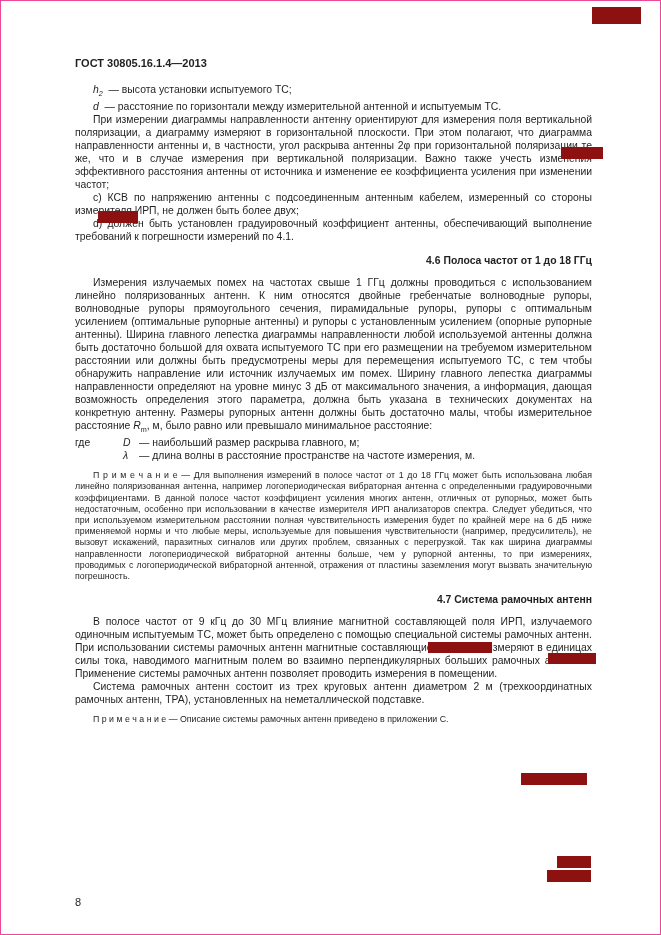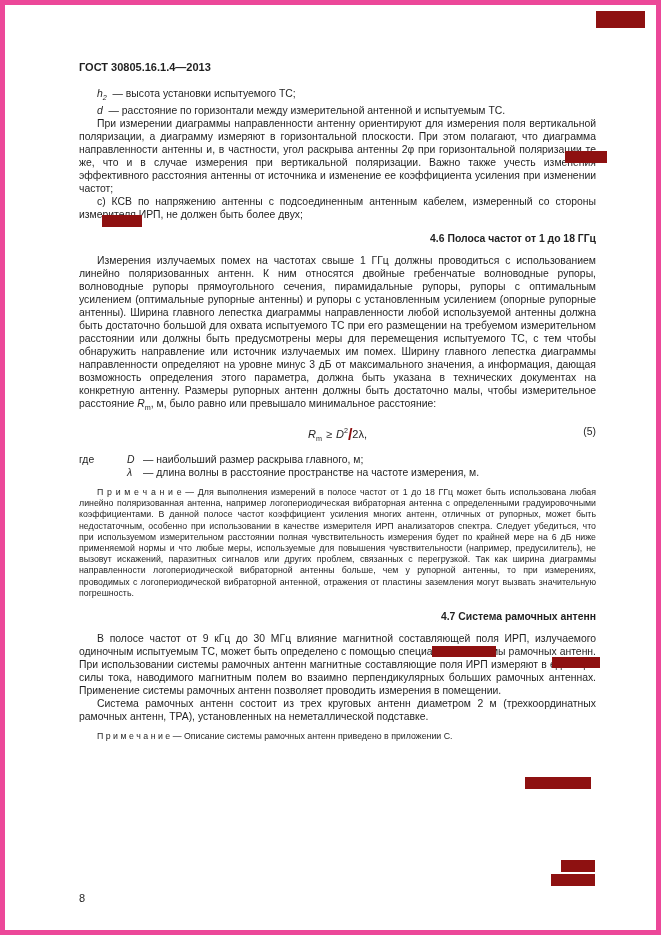--- a/index.html
+++ b/index.html
@@ -6,21 +6,21 @@
   body{
     width:661px;height:935px;
     background:#ffffff;
     font-family:"Liberation Sans", sans-serif;
   }
   .page{
     position:relative;
     width:661px;height:935px;
     box-sizing:border-box;
     background:#ffffff;
-    border:5px solid #ec4899;
+    border:1px solid #ec4899;
     overflow:hidden;
     color:#1f1f1f;
   }
   .content{
     position:absolute;
     left:74px;top:56px;width:517px;
     font-size:10.4px;
     line-height:13px;
     text-align:justify;
   }
@@ -80,29 +80,26 @@
   <div class="content">
 
     <div class="doc-header">ГОСТ 30805.16.1.4—2013</div>
 
     <p class="def"><i><span>h</span><sub>2</sub></i>&nbsp;&nbsp;<span>— высота установки испытуемого ТС;</span></p>
 
     <p class="def"><i>d</i>&nbsp;&nbsp;<span>— расстояние по горизонтали между измерительной антенной и испытуемым ТС.</span></p>
 
     <p>При измерении диаграммы направленности антенну ориентируют для измерения поля вертикальной поляризации, а диаграмму измеряют в горизонтальной плоскости. При этом полагают, что диаграмма направленности антенны и, в частности, угол раскрыва антенны 2φ при горизонтальной поляризации те же, что и в случае измерения при вертикальной поляризации. Важно также учесть изменения эффективного расстояния антенны от источника и изменение ее коэффициента усиления при изменении частот;</p>
     <p>с) КСВ по напряжению антенны с подсоединенным антенным кабелем, измеренный со стороны измерителя ИРП, не должен быть более двух;</p>
+    <p>d) должен быть установлен градуировочный коэффициент антенны, обеспечивающий выполнение требований к погрешности измерений по 4.1.</p>
 
     <h3>4.6 Полоса частот от 1 до 18 ГГц</h3>
 
     <p><span>Измерения излучаемых помех на частотах свыше 1 ГГц должны проводиться с использованием линейно поляризованных антенн. К ним относятся двойные гребенчатые волноводные рупоры, волноводные рупоры прямоугольного сечения, пирамидальные рупоры, рупоры с оптимальным усилением (оптимальные рупорные антенны) и рупоры с установленным усилением (опорные рупорные антенны). Ширина главного лепестка диаграммы направленности любой используемой антенны должна быть достаточно большой для охвата испытуемого ТС при его размещении на требуемом измерительном расстоянии или должны быть предусмотрены меры для перемещения испытуемого ТС, с тем чтобы обнаружить направление или источник излучаемых им помех. Ширину главного лепестка диаграммы направленности определяют на уровне минус 3 дБ от максимального значения, а информация, дающая возможность определения этого параметра, должна быть указана в технических документах на конкретную антенну. Размеры рупорных антенн должны быть достаточно малы, чтобы измерительное расстояние </span><i><span>R</span></i><sub>m</sub><span>, м, было равно или превышало минимальное расстояние:</span></p>
 
-    <div class="formula-row">
-      <span class="formula"><i><span>R</span></i><sub>m</sub><span class="rel">≥</span><i><span>D</span></i><sup>2</sup><span class="slash">/</span><span>2λ,</span></span>
-      <span class="eq-num">(5)</span>
-    </div>
 
     <div class="where">
       <span class="lbl">где</span>
       <span class="sym"><i>D</i></span>
       <span class="txt">— наибольший размер раскрыва главного, м;</span>
     </div>
     <div class="where">
       <span class="lbl"></span>
       <span class="sym"><i>λ</i></span>
       <span class="txt">— длина волны в расстояние пространстве на частоте измерения, м.</span>

